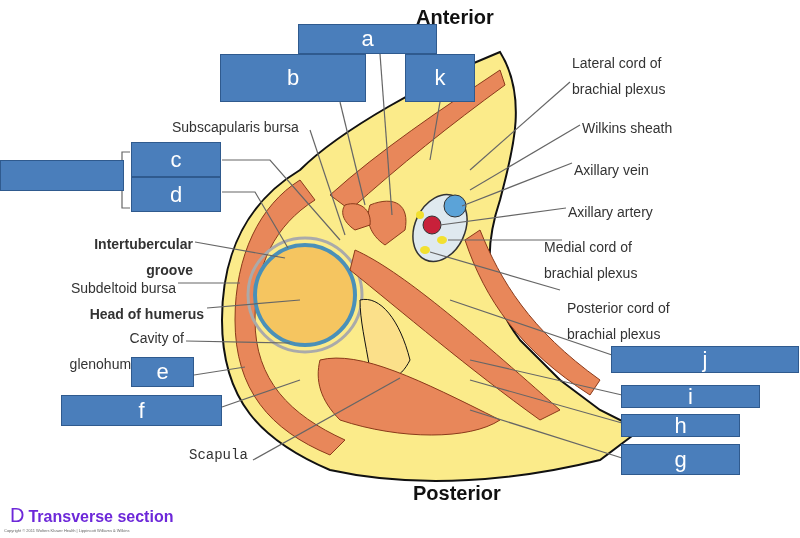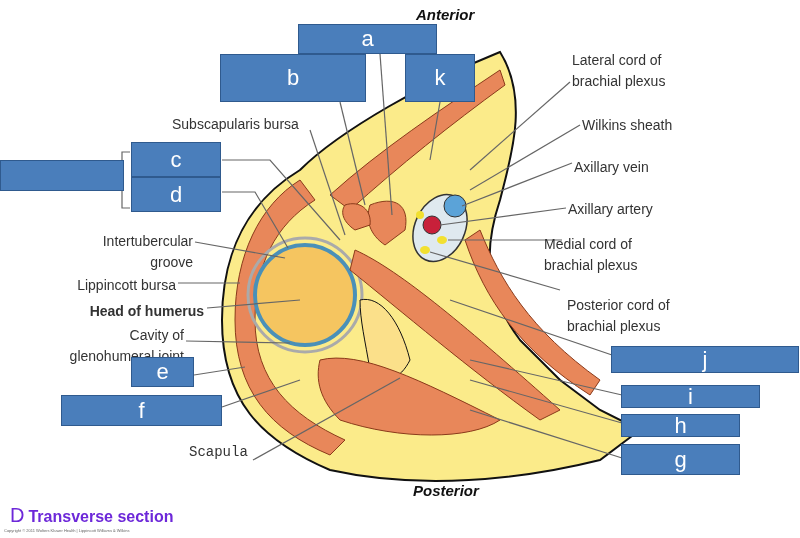--- a/index.html
+++ b/index.html
@@ -1,21 +1,21 @@
 <!DOCTYPE html>
 <html><head>
 <meta charset="utf-8">
 <style>
   html, body { margin:0; padding:0; }
   body { width:800px; height:538px; position:relative; background:#ffffff; overflow:hidden;
          font-family:"Liberation Sans", sans-serif; }
   #diagram { position:absolute; left:0; top:0; width:800px; height:538px; }
-  .lbl { position:absolute; font-size:14px; color:#333; line-height:21px; white-space:nowrap; }
+  .lbl { position:absolute; font-size:14px; color:#333; line-height:26px; white-space:nowrap; }
   .lbl.r { text-align:right; }
-  .orient { position:absolute; font-weight:bold; font-size:15px; color:#111;font-style:italic; }
+  .orient { position:absolute; font-weight:bold; font-size:20px; color:#111; }
   .box { position:absolute; background:#4a7ebb; border:1.5px solid #2f5a8e; box-sizing:border-box;
          color:#fff; font-size:22px; text-align:center; line-height:1; display:flex;
          align-items:center; justify-content:center; }
   .caption { position:absolute; left:10px; top:504px; font-size:16px; font-weight:bold; color:#6d28d9; }
   .caption .letter { font-weight:normal; font-size:20px; margin-right:4px; }
   .copyright { position:absolute; left:4px; top:528px; font-size:4px; color:#666; }
 </style>
 </head>
 <body>
 
@@ -80,23 +80,23 @@
 brachial plexus</div>
 <div class="lbl" style="left:582px;top:115px;">Wilkins sheath</div>
 <div class="lbl" style="left:574px;top:157px;">Axillary vein</div>
 <div class="lbl" style="left:568px;top:199px;">Axillary artery</div>
 <div class="lbl" style="left:544px;top:234px;white-space:pre;">Medial cord of
 brachial plexus</div>
 <div class="lbl" style="left:567px;top:286px;white-space:pre;margin-top:9px;">Posterior cord of
 brachial plexus</div>
 
 <div class="lbl" style="left:172px;top:114px;">Subscapularis bursa</div>
-<div class="lbl r" style="left:77px;top:231px;width:116px;white-space:pre;">Intertubercular
+<div class="lbl r" style="left:77px;top:231px;width:116px;white-space:pre;font-weight:bold;">Intertubercular
 groove</div>
-<div class="lbl r" style="left:20px;top:275px;width:156px;">Lippincott bursa</div>
+<div class="lbl r" style="left:20px;top:275px;width:156px;">Subdeltoid bursa</div>
 <div class="lbl r" style="left:20px;top:301px;width:184px;font-weight:bold;">Head of humerus</div>
 <div class="lbl r" style="left:10px;top:325px;width:174px;white-space:pre;">Cavity of
 glenohumeral joint</div>
 <div class="lbl" style="left:189px;top:442px;font-family:Liberation Mono, monospace;">Scapula</div>
 
 <div class="box" style="left:298px;top:24px;width:139px;height:30px;">a</div>
 <div class="box" style="left:220px;top:54px;width:146px;height:48px;">b</div>
 <div class="box" style="left:405px;top:54px;width:70px;height:48px;">k</div>
 <div class="box" style="left:131px;top:142px;width:90px;height:35px;">c</div>
 <div class="box" style="left:131px;top:177px;width:90px;height:35px;">d</div>

